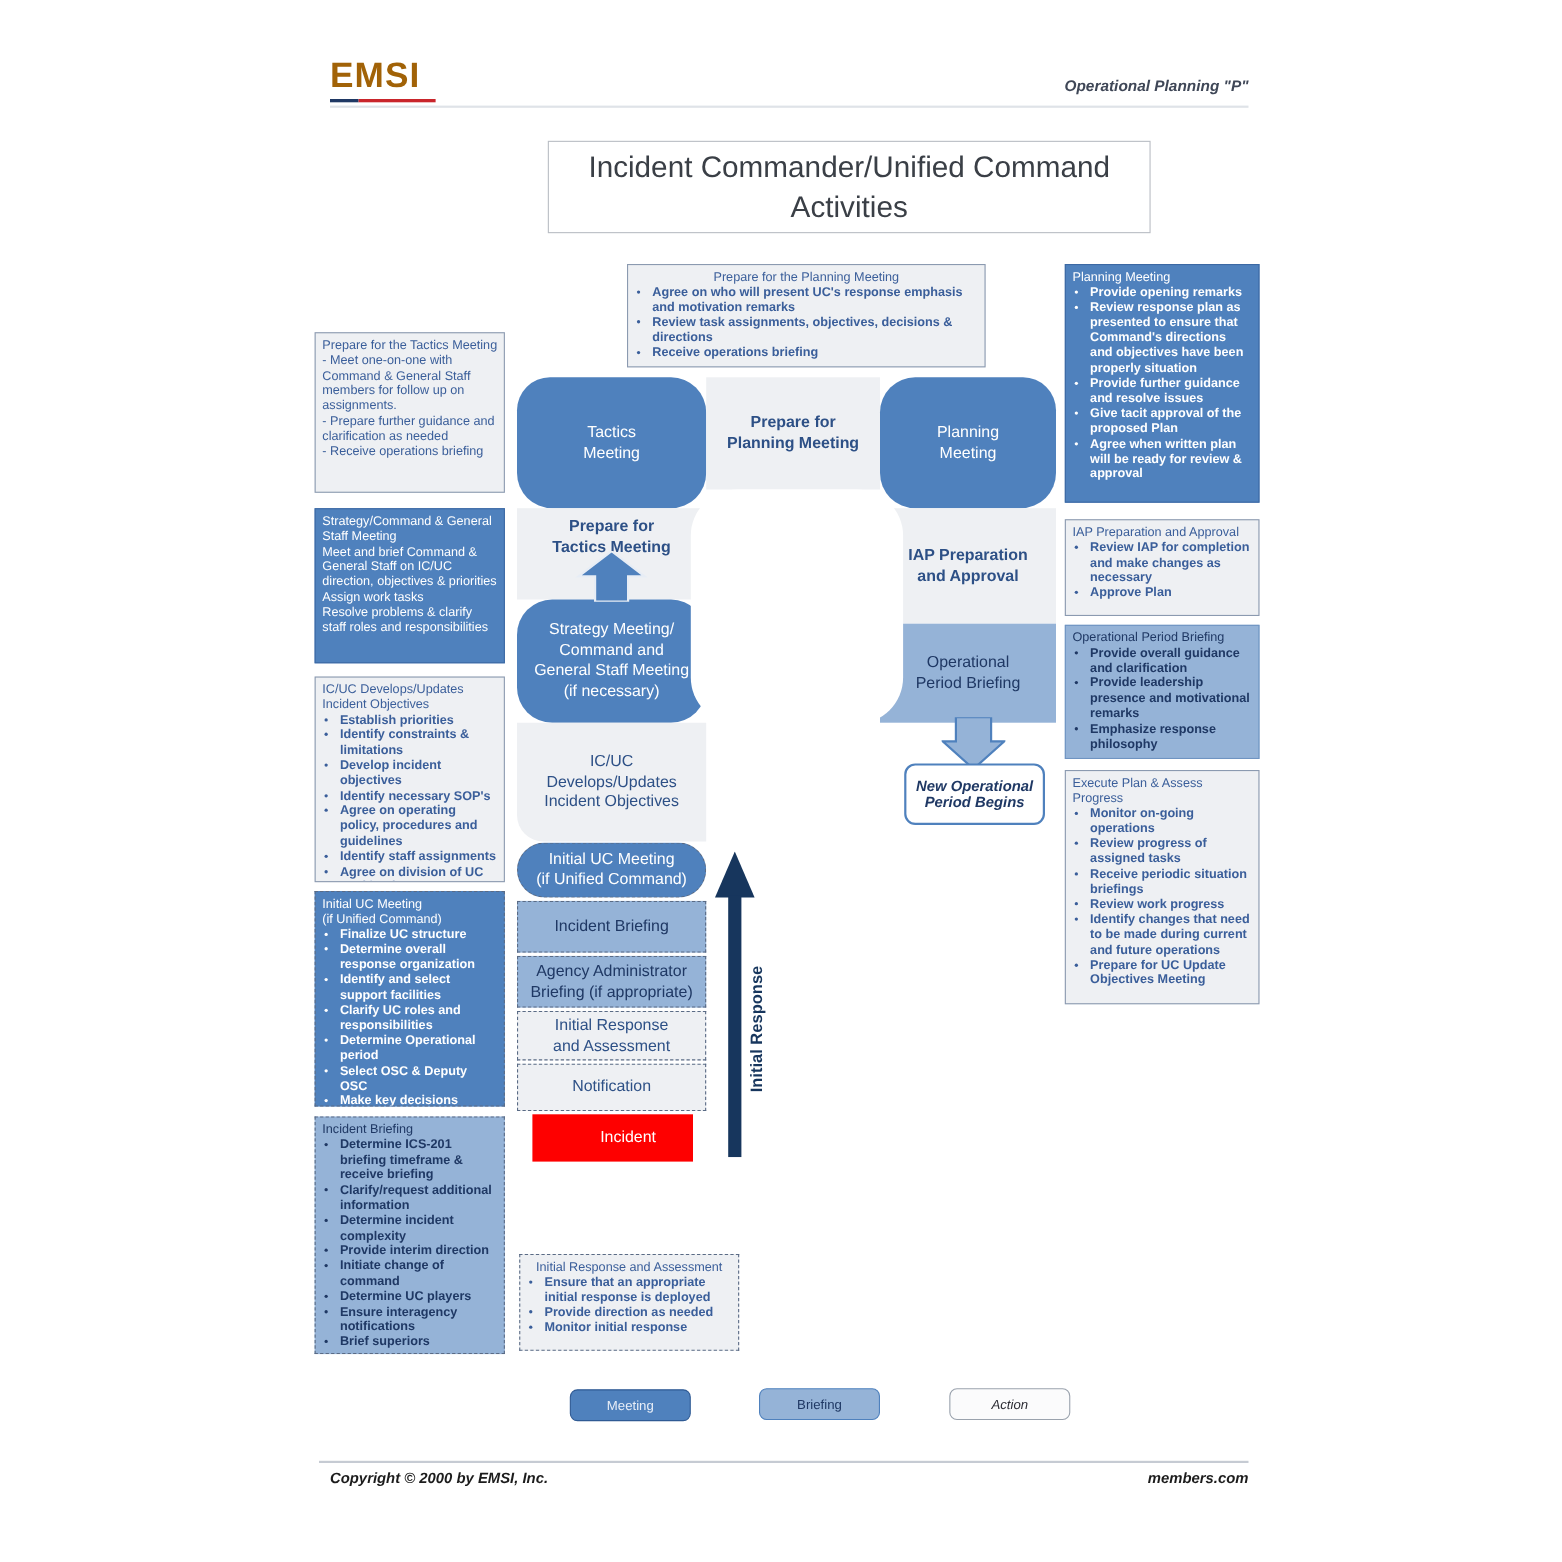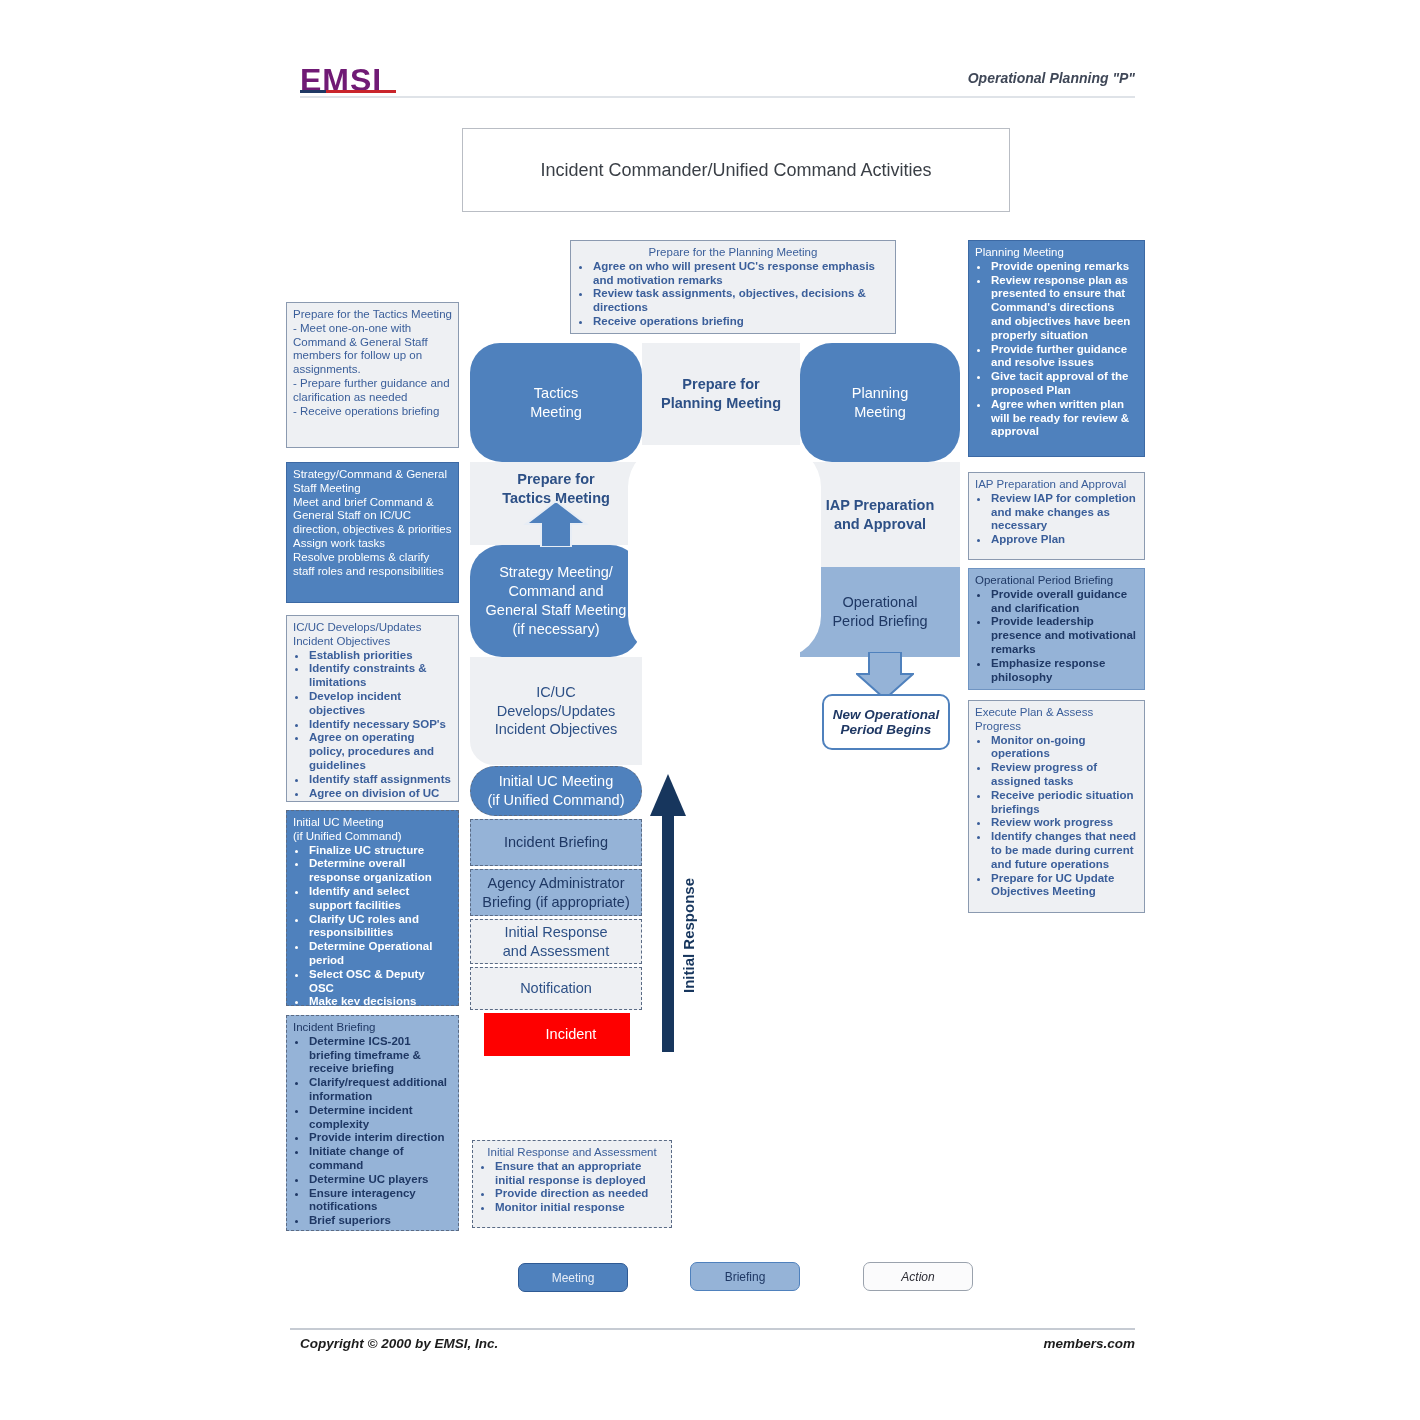--- a/index.html
+++ b/index.html
@@ -2,31 +2,31 @@
 <html><head>
 <meta charset="utf-8">
 <style>
   * { margin:0; padding:0; box-sizing:border-box; }
   html,body { width:1420px; height:1420px; background:#fff;
     font-family:"Liberation Sans", sans-serif; }
   .page { position:relative; width:1420px; height:1420px; background:#ffffff; overflow:hidden; }
 
   
   .logo { position:absolute; left:300px; top:50px; font-size:32px; font-weight:bold;
-    letter-spacing:1px; color:#701a75;margin-top:12px; }
+    letter-spacing:1px; color:#a16207; }
   .logo-underline-navy { position:absolute; left:300px; top:90px; width:26px; height:3px; background:#1f3864; }
   .logo-underline-red  { position:absolute; left:326px; top:90px; width:70px; height:3px; background:#c9252b; }
   .header-rule { position:absolute; left:300px; top:96px; width:835px; height:2px; background:#dfe3e8; }
   .doc-label { position:absolute; left:835px; top:70px; width:300px; text-align:right;
     font-size:14px; font-style:italic; font-weight:bold; color:#3f4757; }
 
   
-  .title-box { position:absolute; left:462px; top:128px; width:548px; height:84px;
+  .title-box { position:absolute; left:498px; top:128px; width:548px; height:84px;
     border:1px solid #b9bdc4; background:#fff; display:flex; align-items:center; justify-content:center;
-    text-align:center; font-size:18px; color:#3a3f46; line-height:1.35; padding:4px 30px; }
+    text-align:center; font-size:27px; color:#3a3f46; line-height:1.35; padding:4px 30px; }
 
   
   .note { position:absolute; font-size:11.5px; line-height:1.2; padding:5px 6px 4px 6px;
     overflow:hidden; }
   .note .nt { white-space:pre-line; }
   .note ul { margin:0 0 0 0; padding-left:15px; list-style:disc outside;font-weight:bold; }
   .note li { padding-left:1px; margin:0; }
   .note-pale { background:#eef0f3; border:1px solid #8b9ab0; color:#3a5e9a; }
   .note-blue { background:#4f81bd; border:1px solid #3c69a4; color:#ffffff; }
   .note-lblue { background:#95b3d7; border:1px solid #6f94c2; color:#1f3864; }

